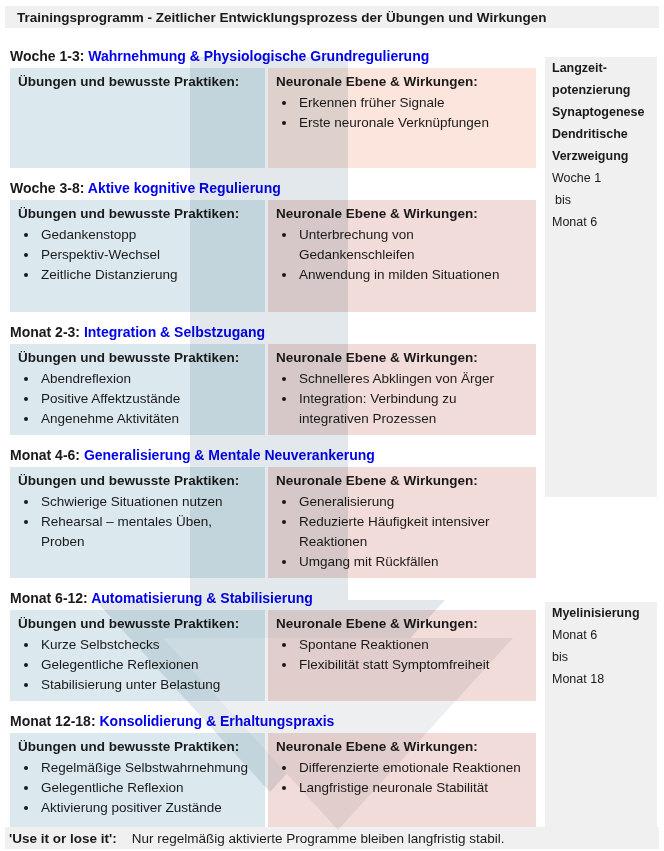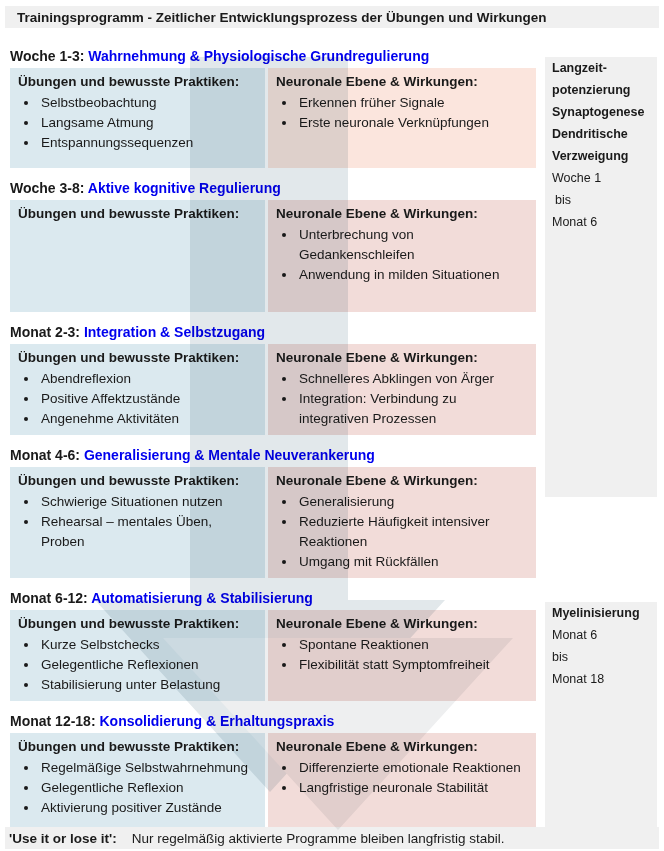--- a/index.html
+++ b/index.html
@@ -78,41 +78,41 @@
     <span>Trainingsprogramm - Zeitlicher Entwicklungsprozess der Übungen und Wirkungen</span>
   </header>
 
   <main class="content">
 
     <section>
       <h2 class="heading"><span class="period">Woche 1-3:</span> <span class="topic">Wahrnehmung &amp; Physiologische Grundregulierung</span></h2>
       <div class="boxes">
         <div class="box practices">
           <h3>Übungen und bewusste Praktiken:</h3>
-          <ul>
-            <li>Selbstbeobachtung</li>
-            <li>Langsame Atmung</li>
-            <li>Entspannungssequenzen</li>
-          </ul>
         </div>
         <div class="box effects">
           <h3>Neuronale Ebene &amp; Wirkungen:</h3>
           <ul>
             <li>Erkennen früher Signale</li>
             <li>Erste neuronale Verknüpfungen</li>
           </ul>
         </div>
       </div>
     </section>
 
     <section>
       <h2 class="heading"><span class="period">Woche 3-8:</span> <span class="topic">Aktive kognitive Regulierung</span></h2>
       <div class="boxes">
         <div class="box practices">
           <h3>Übungen und bewusste Praktiken:</h3>
+          <ul>
+            <li>Gedankenstopp</li>
+            <li>Perspektiv-Wechsel</li>
+            <li>Zeitliche Distanzierung</li>
+          </ul>
         </div>
         <div class="box effects">
           <h3>Neuronale Ebene &amp; Wirkungen:</h3>
           <ul>
             <li>Unterbrechung von Gedankenschleifen</li>
             <li>Anwendung in milden Situationen</li>
           </ul>
         </div>
       </div>
     </section>

